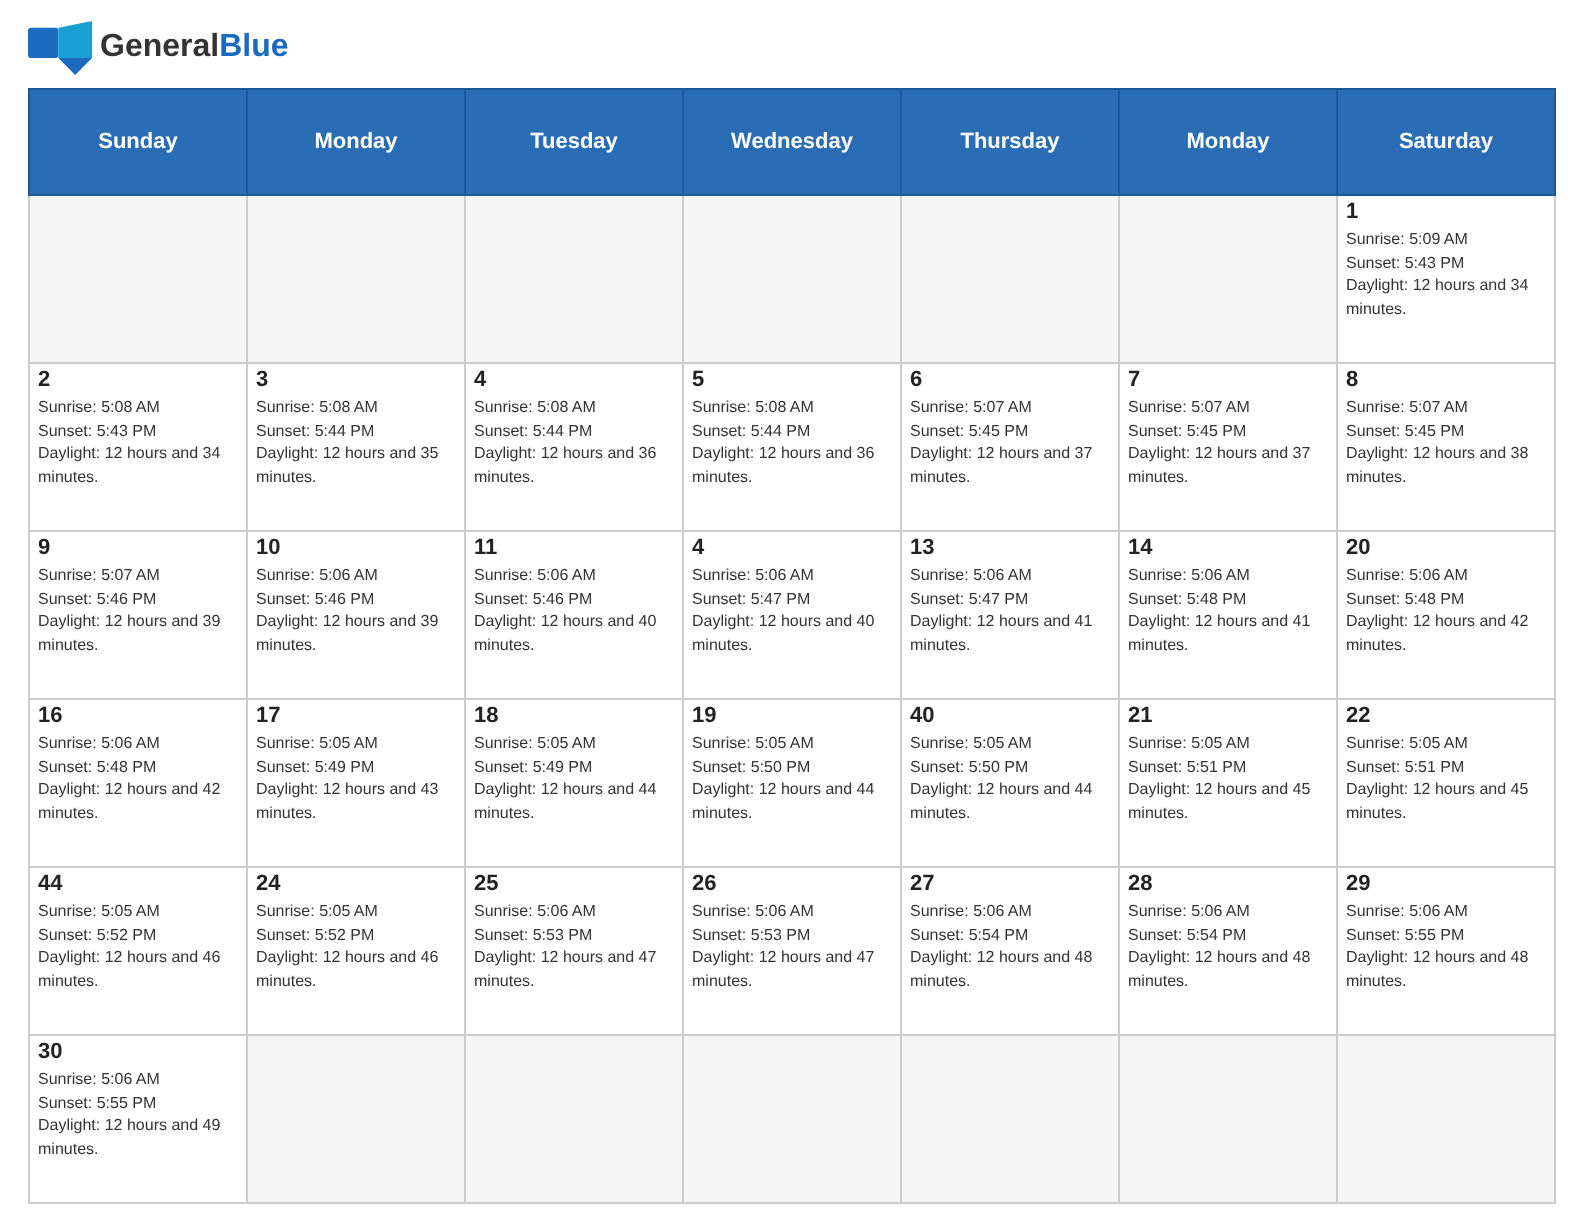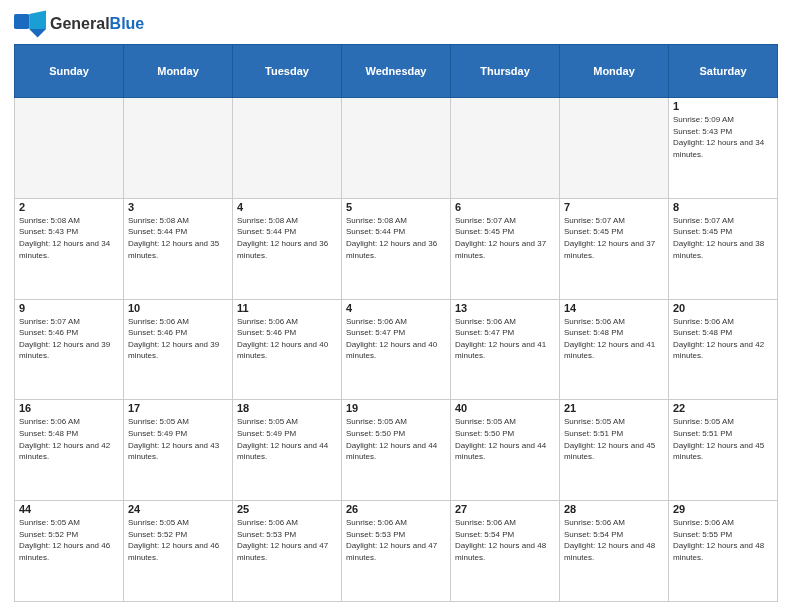--- a/index.html
+++ b/index.html
@@ -243,15 +243,27 @@
           </td>
           <td>
             <div class="day-num">28</div>
             <div class="day-info">Sunrise: 5:06 AM<br>Sunset: 5:54 PM<br>Daylight: 12 hours and 48 minutes.</div>
           </td>
           <td>
             <div class="day-num">29</div>
             <div class="day-info">Sunrise: 5:06 AM<br>Sunset: 5:55 PM<br>Daylight: 12 hours and 48 minutes.</div>
           </td>
         </tr>
+        <tr>
+          <td>
+            <div class="day-num">30</div>
+            <div class="day-info">Sunrise: 5:06 AM<br>Sunset: 5:55 PM<br>Daylight: 12 hours and 49 minutes.</div>
+          </td>
+          <td class="empty"></td>
+          <td class="empty"></td>
+          <td class="empty"></td>
+          <td class="empty"></td>
+          <td class="empty"></td>
+          <td class="empty"></td>
+        </tr>
       </tbody>
   </table>
 </div>
 
 </body></html>

